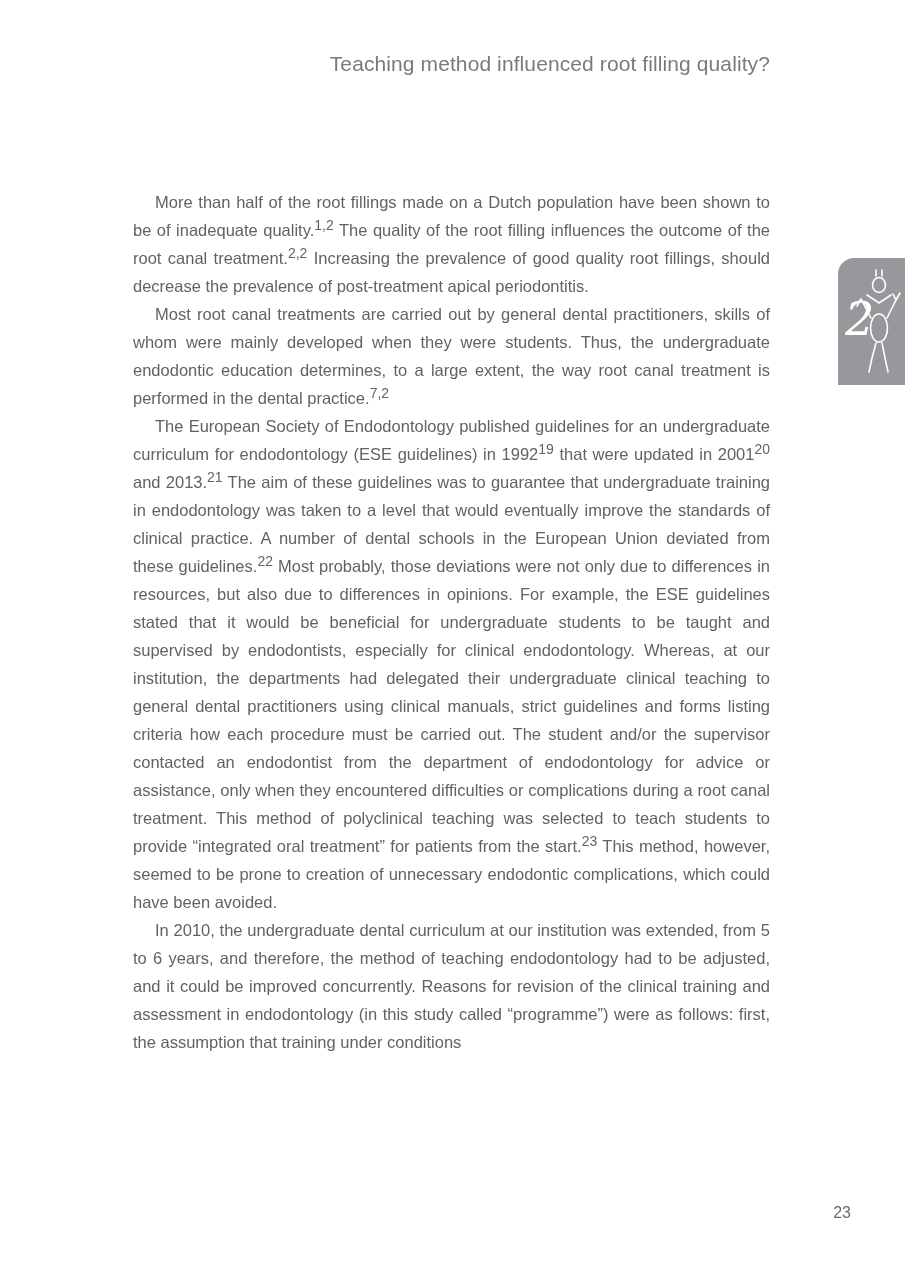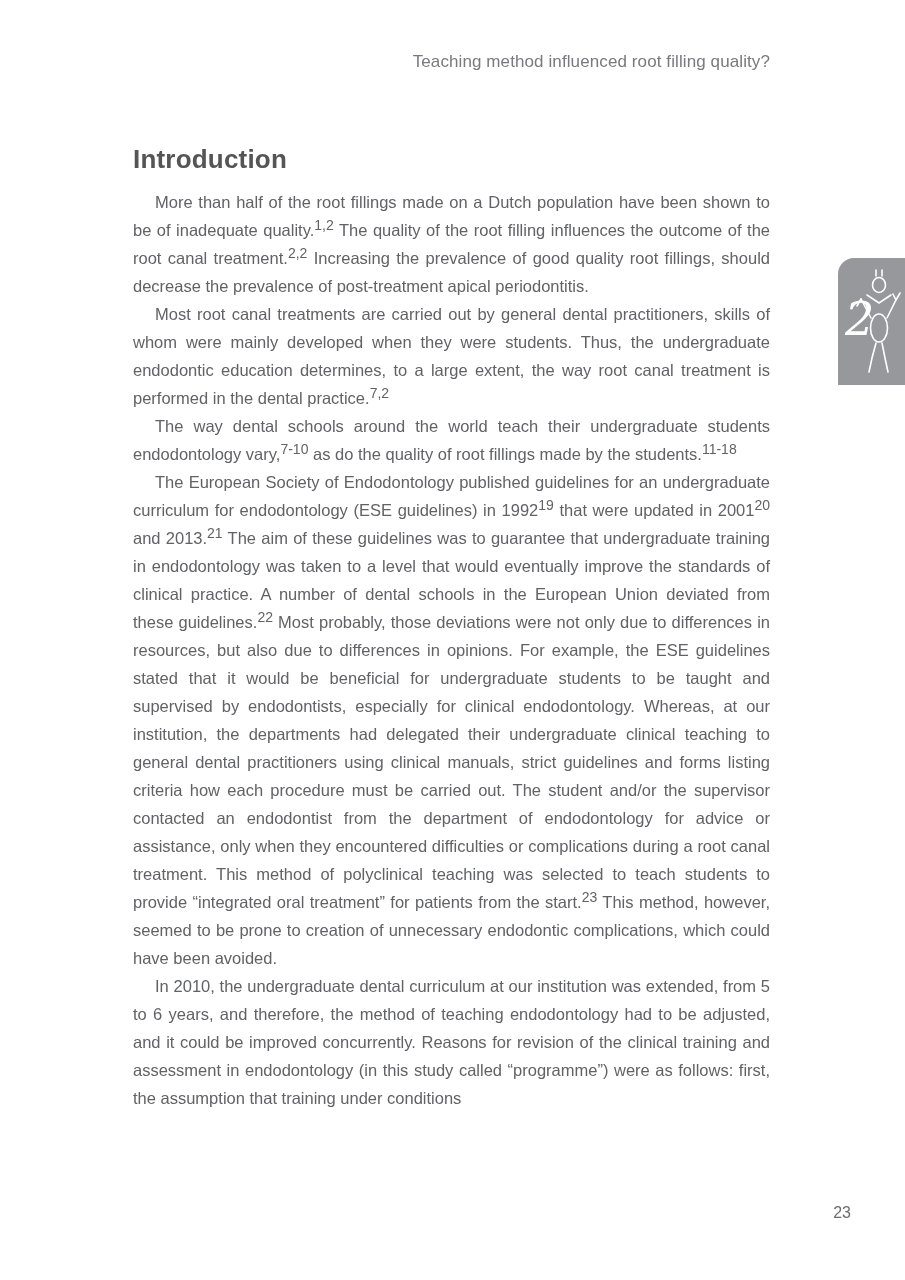--- a/index.html
+++ b/index.html
@@ -7,21 +7,21 @@
     position:relative;
     width:905px;height:1280px;
     background:#ffffff;
     margin:0 auto;
     overflow:hidden;
     font-family:"Liberation Sans","DejaVu Sans",sans-serif;
   }
   .running-header{
     position:absolute;
     top:52px;right:135px;
-    font-size:17px;
+    font-size:21px;
     color:#797a7d;
     letter-spacing:0.1px;
     white-space:nowrap;
   }
   .section-heading{
     position:absolute;
     top:127px;left:133px;
     font-size:26px;
     font-weight:bold;
     color:#545557;
@@ -74,26 +74,24 @@
     color:#6b6c6e;
   }
 </style>
 </head>
 <body>
 
 <div class="page">
 
   <div class="running-header">Teaching method influenced root filling quality?</div>
 
-  <h1 class="section-heading">Introduction</h1>
 
   <div class="article-body">
       <p>More than half of the root fillings made on a Dutch population have been shown to be of inadequate quality.<sup>1,2</sup> The quality of the root filling influences the outcome of the root canal treatment.<sup>2,2</sup> Increasing the prevalence of good quality root fillings, should decrease the prevalence of post-treatment apical periodontitis.</p>
       <p>Most root canal treatments are carried out by general dental practitioners, skills of whom were mainly developed when they were students. Thus, the undergraduate endodontic education determines, to a large extent, the way root canal treatment is performed in the dental practice.<sup>7,2</sup></p>
-      <p>The way dental schools around the world teach their undergraduate students endodontology vary,<sup>7-10</sup> as do the quality of root fillings made by the students.<sup>11-18</sup></p>
       <p>The European Society of Endodontology published guidelines for an undergraduate curriculum for endodontology (ESE guidelines) in 1992<sup>19</sup> that were updated in 2001<sup>20</sup> and 2013.<sup>21</sup> The aim of these guidelines was to guarantee that undergraduate training in endodontology was taken to a level that would eventually improve the standards of clinical practice. A number of dental schools in the European Union deviated from these guidelines.<sup>22</sup> Most probably, those deviations were not only due to differences in resources, but also due to differences in opinions. For example, the ESE guidelines stated that it would be beneficial for undergraduate students to be taught and supervised by endodontists, especially for clinical endodontology. Whereas, at our institution, the departments had delegated their undergraduate clinical teaching to general dental practitioners using clinical manuals, strict guidelines and forms listing criteria how each procedure must be carried out. The student and/or the supervisor contacted an endodontist from the department of endodontology for advice or assistance, only when they encountered difficulties or complications during a root canal treatment. This method of polyclinical teaching was selected to teach students to provide “integrated oral treatment” for patients from the start.<sup>23</sup> This method, however, seemed to be prone to creation of unnecessary endodontic complications, which could have been avoided.</p>
       <p>In 2010, the undergraduate dental curriculum at our institution was extended, from 5 to 6 years, and therefore, the method of teaching endodontology had to be adjusted, and it could be improved concurrently. Reasons for revision of the clinical training and assessment in endodontology (in this study called “programme”) were as follows: first, the assumption that training under conditions</p>
     </div>
 
   <div class="chapter-tab">
     <span class="tab-number">2</span>
     <svg width="46" height="112" viewBox="0 0 46 112" fill="none" stroke="#ffffff" stroke-width="1.6" stroke-linecap="round">
 
       <line x1="20" y1="4" x2="20" y2="10"></line>
       <line x1="26" y1="4" x2="26" y2="10"></line>

